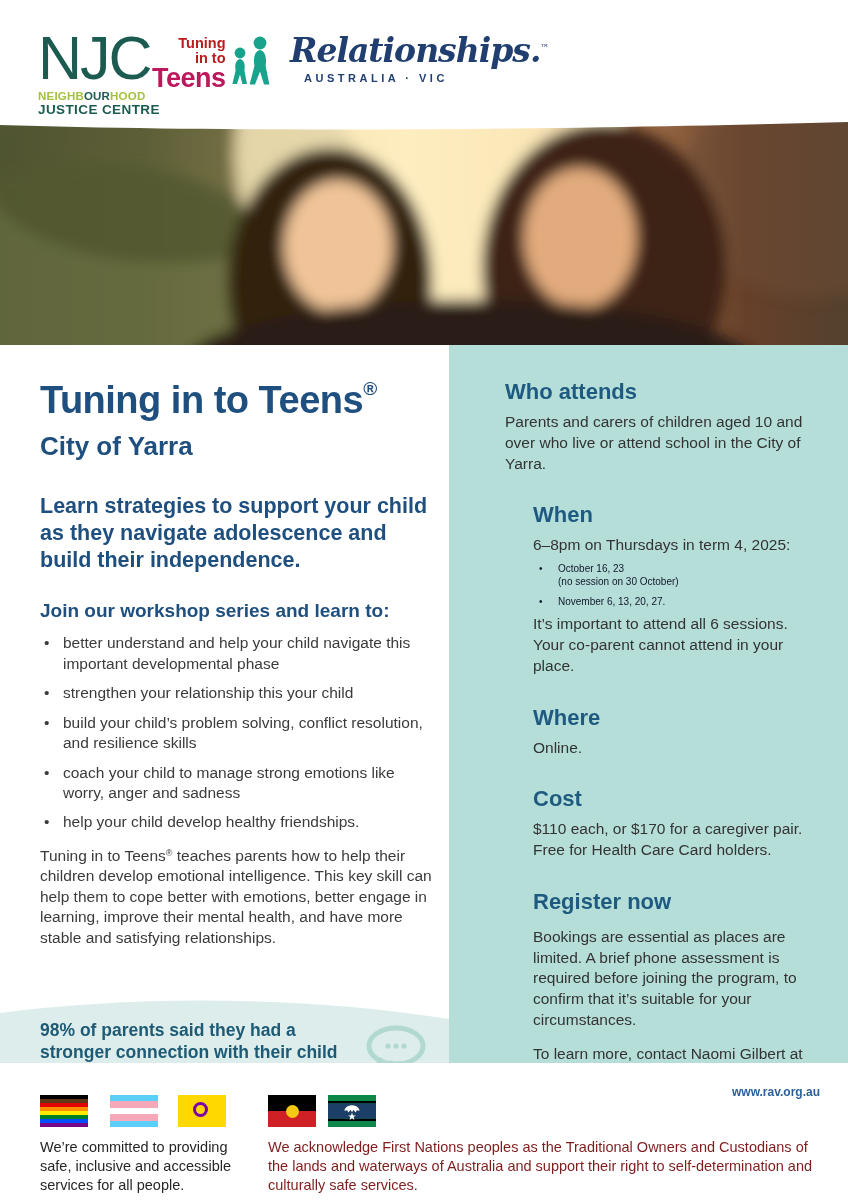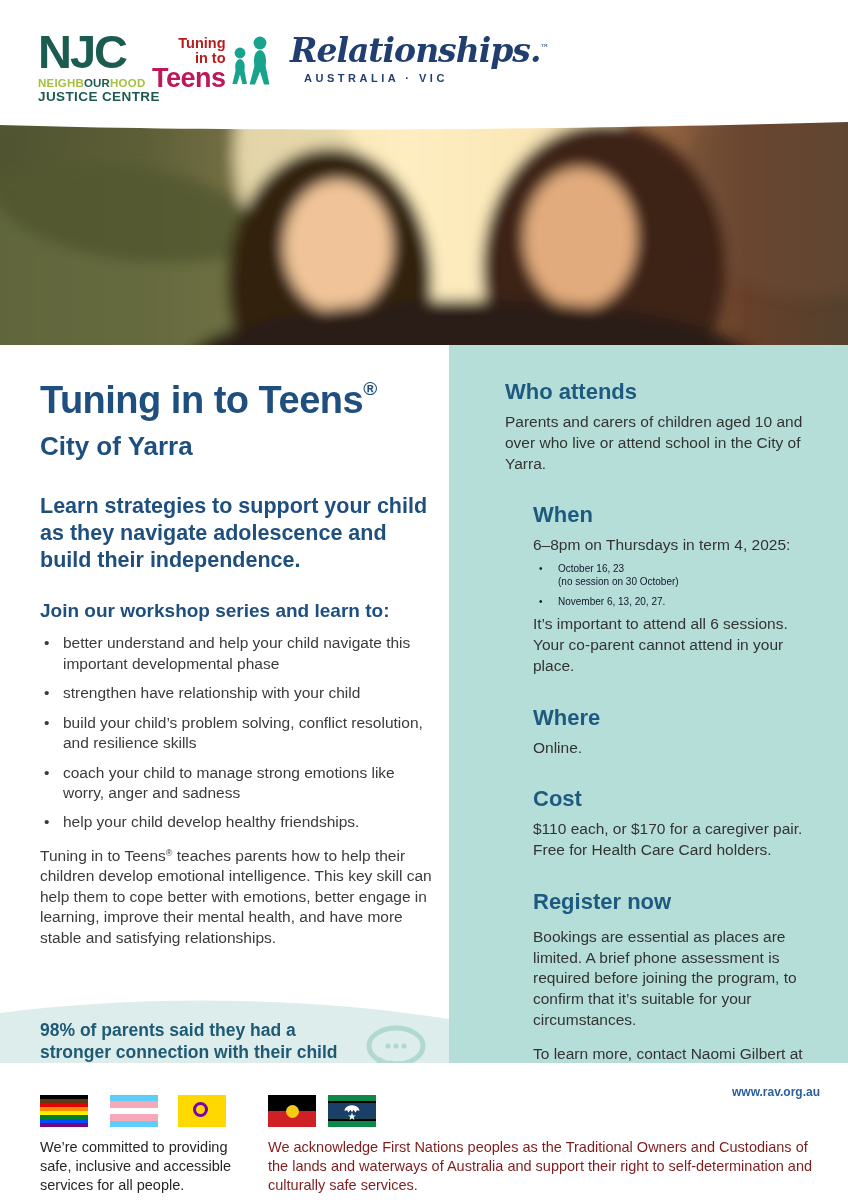--- a/index.html
+++ b/index.html
@@ -3,21 +3,21 @@
 <meta charset="utf-8">
 <style>
   * { margin:0; padding:0; box-sizing:border-box; }
   html,body { background:#ffffff; }
   body { font-family:"Liberation Sans", sans-serif; color:#3b3b3b; }
   .page { position:relative; width:848px; height:1200px; background:#ffffff; overflow:hidden; }
 
   
   .header { position:absolute; left:0; top:0; width:848px; height:118px; background:#fff; }
   .njc-logo { position:absolute; left:38px; top:30px; width:118px; text-align:left; }
-  .njc-acronym { font-size:47px; font-weight:bold; letter-spacing:-2px; color:#1c5b50; line-height:0.95; }
+  .njc-acronym { font-size:61px; font-weight:normal; letter-spacing:-2px; color:#1c5b50; line-height:0.95; }
   .njc-line1 { font-size:11.5px; font-weight:bold; letter-spacing:0.2px; margin-top:2px; white-space:nowrap; }
   .njc-green { color:#a5c13d; } .njc-dark { color:#1c5b50; }
   .njc-line2 { font-size:13.5px; font-weight:bold; color:#1c5b50; letter-spacing:0.4px; white-space:nowrap; }
 
   .tint-logo { position:absolute; left:152px; top:36px; display:flex; align-items:flex-end; gap:3px; }
   .tint-text { text-align:right; line-height:1.0; }
   .tint-l1,.tint-l2 { font-size:14.5px; font-weight:bold; color:#b91c1c; }
   .tint-l3 { font-size:27px; font-weight:bold; color:#be185d; letter-spacing:-0.5px; }
   .tint-figures { width:44px; height:56px; }
 
@@ -145,21 +145,21 @@
     </svg>
   </div>
 
   <div class="main-left">
     <h1 class="title"><span>Tuning in to Teens</span><sup>®</sup></h1>
     <h2 class="subtitle">City of Yarra</h2>
     <p class="intro">Learn strategies to support your child as they navigate adolescence and build their independence.</p>
     <h3 class="list-heading">Join our workshop series and learn to:</h3>
     <ul class="bullets">
       <li>better understand and help your child navigate this important developmental phase</li>
-      <li>strengthen have relationship with your child</li>
+      <li>strengthen your relationship this your child</li>
       <li>build your child’s problem solving, conflict resolution, and resilience skills</li>
       <li>coach your child to manage strong emotions like worry, anger and sadness</li>
       <li>help your child develop healthy friendships.</li>
     </ul>
     <p class="description"><span>Tuning in to Teens</span><sup>®</sup><span> teaches parents how to help their children develop emotional intelligence. This key skill can help them to cope better with emotions, better engage in learning, improve their mental health, and have more stable and satisfying relationships.</span></p>
   </div>
 
   <div class="sidebar">
     <div>
       <div class="sb-heading">Who attends</div>

